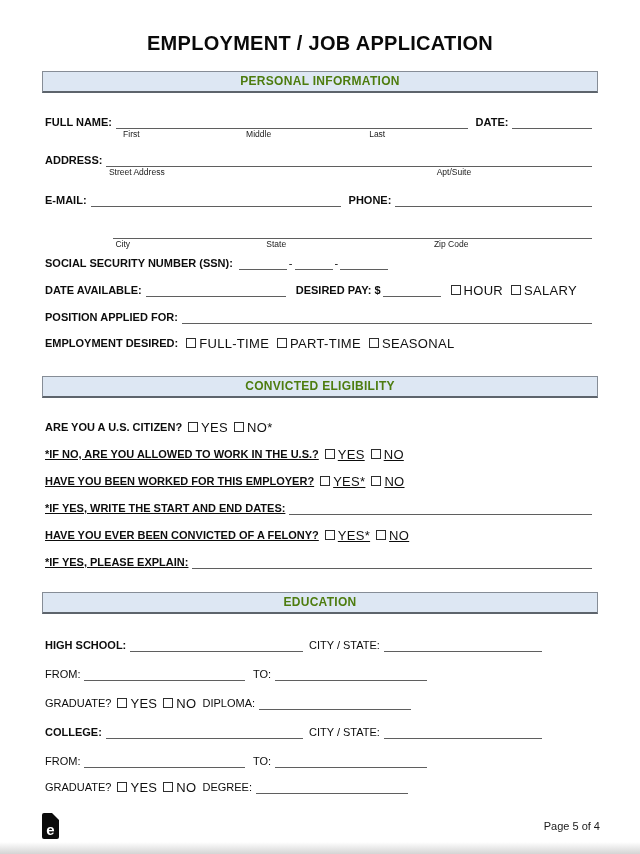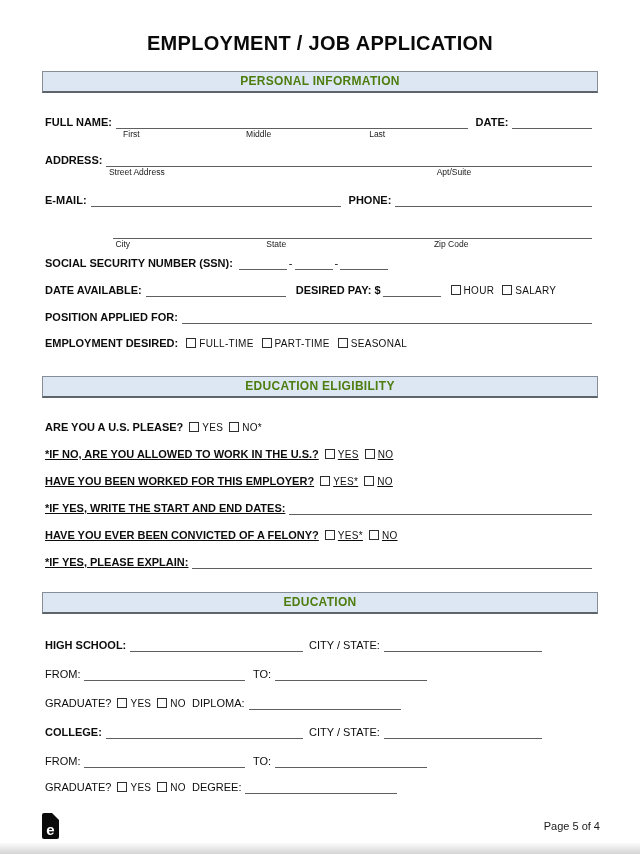--- a/index.html
+++ b/index.html
@@ -52,21 +52,21 @@
   .lead .ln{flex:1 1 auto;}
   .ml2{margin-left:2px;} .ml4{margin-left:4px;} .ml6{margin-left:6px;}
   .ml8{margin-left:8px;} .ml10{margin-left:10px;}
   .fld{position:relative;flex:1 1 auto;}
   .fld .ln{display:block;width:100%;flex:none;}
   .sub{position:absolute;left:0;top:13px;width:100%;height:10px;
        font-size:8.5px;line-height:10px;font-weight:normal;color:#1a1a1a;}
   .sub span{position:absolute;white-space:nowrap;}
   .opt{display:flex;align-items:flex-end;}
   .cb{width:8px;height:8px;border:1.3px solid #2e2e2e;background:#fff;margin-bottom:2px;flex:0 0 auto;}
-  .cbl{font-size:10px;line-height:10px;margin-left:3px;margin-bottom:1px;letter-spacing:0.3px;color:#111;}
+  .cbl{font-size:13px;line-height:10px;margin-left:3px;margin-bottom:1px;letter-spacing:0.3px;color:#111;}
   .dash{font-size:11px;}
   
   #r1{margin-top:23px;} #r2{margin-top:25px;} #r3{margin-top:19px;margin-left:68px;}
   #r4{margin-top:27px;} #r5{margin-top:18px;} #r6{margin-top:14px;}
   #r7{margin-top:14px;} #r8{margin-top:13px;}
   #q1{margin-top:23px;} #q2,#q3,#q4,#q5,#q6{margin-top:14px;text-decoration:underline;}
   #e1{margin-top:25px;} #e2,#e3,#e4,#e5{margin-top:16px;} #e6{margin-top:13px;}
   .footer{
     position:absolute;left:42px;right:40px;bottom:15px;
     display:flex;justify-content:space-between;align-items:center;
@@ -176,26 +176,26 @@
         <span class="cbl">PART-TIME</span>
       </span>
       <span class="opt ml8">
         <span class="cb"></span>
         <span class="cbl">SEASONAL</span>
       </span>
     </div>
 
   </div>
 
-  <div class="bar" id="bar2">EDUCATION ELIGIBILITY</div>
+  <div class="bar" id="bar2">CONVICTED ELIGIBILITY</div>
 
   <div class="rows">
 
     <div class="row" id="q1">
-      <span class="b">ARE YOU A U.S. PLEASE?</span>
+      <span class="b">ARE YOU A U.S. CITIZEN?</span>
       <span class="opt ml6">
         <span class="cb"></span>
         <span class="cbl">YES</span>
       </span>
       <span class="opt ml6">
         <span class="cb"></span>
         <span class="cbl">NO*</span>
       </span>
     </div>
 

